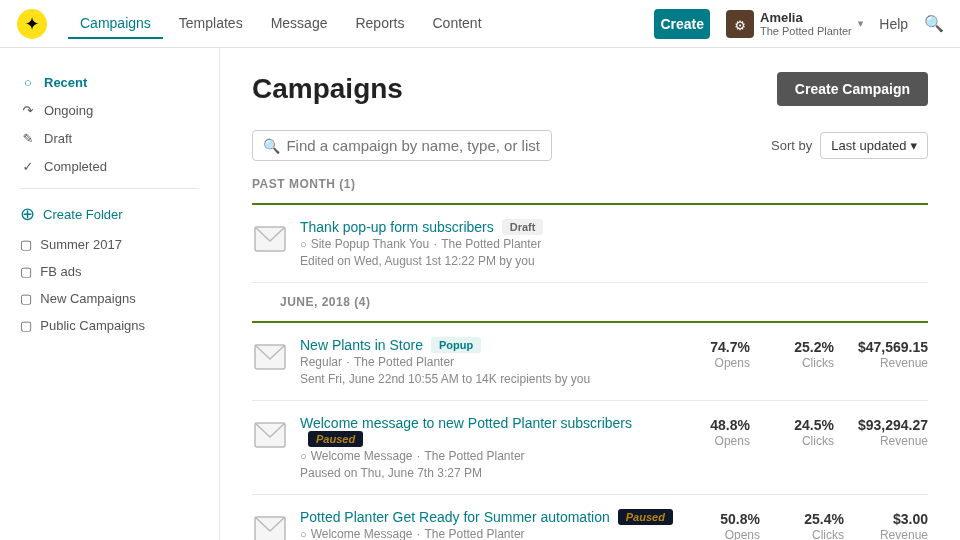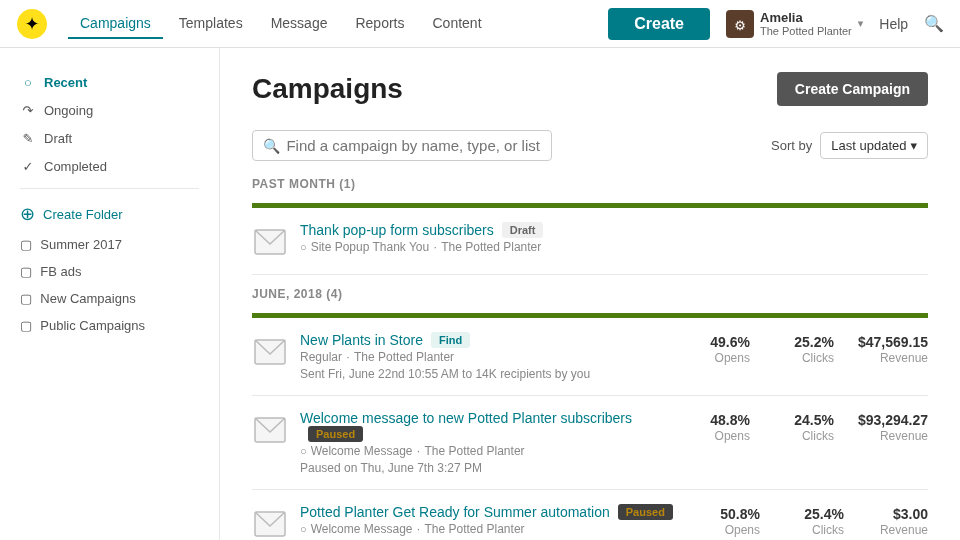--- a/index.html
+++ b/index.html
@@ -5,21 +5,21 @@
     * { box-sizing: border-box; margin: 0; padding: 0; }
     body { font-family: -apple-system, BlinkMacSystemFont, 'Helvetica Neue', Arial, sans-serif; font-size: 14px; color: #333; background: #fff; width: 960px; height: 540px; overflow: hidden; }
 
     
     .top-nav { display: flex; align-items: center; height: 48px; background: #fff; border-bottom: 1px solid #e0e0e0; padding: 0 16px; }
     .logo { width: 32px; height: 32px; margin-right: 20px; flex-shrink: 0; }
     .nav-links { display: flex; gap: 4px; flex: 1; }
     .nav-link { padding: 6px 12px; font-size: 14px; color: #555; text-decoration: none; border-radius: 4px; cursor: pointer; }
     .nav-link.active { color: #007c89; border-bottom: 2px solid #007c89; border-radius: 0; }
     .nav-right { display: flex; align-items: center; gap: 16px; margin-left: auto; }
-    .create-btn { background: #007c89; color: #fff; border: none; border-radius: 4px; padding: 7px 26px; font-size: 16px; font-weight: 600; cursor: pointer; }
+    .create-btn { background: #007c89; color: #fff; border: none; border-radius: 4px; padding: 7px 6px; font-size: 14px; font-weight: 600; cursor: pointer; }
     .user-info { display: flex; align-items: center; gap: 6px; cursor: pointer; }
     .user-icon { width: 28px; height: 28px; background: #ccc; border-radius: 50%; display: flex; align-items: center; justify-content: center; font-size: 12px; }
     .user-text { display: flex; flex-direction: column; }
     .user-name { font-size: 13px; font-weight: 600; color: #333; }
     .user-org { font-size: 11px; color: #666; }
     .help-link { font-size: 14px; color: #555; cursor: pointer; }
     .search-icon-nav { cursor: pointer; color: #555; font-size: 16px; }
 
     
     .main { display: flex; height: calc(540px - 48px); }
@@ -44,35 +44,35 @@
     .search-sort-row { display: flex; align-items: center; justify-content: space-between; margin-bottom: 16px; }
     .search-box { display: flex; align-items: center; border: 1px solid #ccc; border-radius: 4px; padding: 6px 10px; width: 300px; gap: 6px; }
     .search-box input { border: none; outline: none; font-size: 15px; color: #0c4a6e; width: 100%; }
     .search-box-icon { color: #999; font-size: 14px; }
     .sort-row { display: flex; align-items: center; gap: 8px; }
     .sort-label { font-size: 13px; color: #555; }
     .sort-select { border: 1px solid #ccc; border-radius: 4px; padding: 5px 10px; font-size: 13px; color: #333; cursor: pointer; display: flex; align-items: center; gap: 4px; }
 
     
     .section-header { font-size: 12px; font-weight: 600; color: #888; text-transform: uppercase; letter-spacing: 0.5px; margin-bottom: 8px; padding-bottom: 4px; }
-    .campaign-list { border-top: 5px solid #4d7c0f; }
+    .campaign-list { border-top: 2px solid #4d7c0f; }
     .campaign-row { display: flex; align-items: flex-start; padding: 14px 0; border-bottom: 1px solid #e8e8e8; gap: 12px; }
     .campaign-icon { width: 36px; height: 36px; flex-shrink: 0; display: flex; align-items: center; justify-content: center; margin-top: 2px; }
     .campaign-info { flex: 1; min-width: 0; }
     .campaign-name { font-size: 14px; color: #007c89; font-weight: 500; cursor: pointer; text-decoration: none; }
     .campaign-sub { font-size: 12px; color: #888; margin-top: 2px; display: flex; align-items: center; gap: 4px; }
     .campaign-meta { font-size: 12px; color: #888; margin-top: 3px; }
     .campaign-stats { display: flex; gap: 24px; align-items: flex-start; margin-left: auto; padding-top: 2px; }
     .stat-block { text-align: right; min-width: 60px; }
     .stat-value { font-size: 14px; font-weight: 600; color: #333; }
     .stat-label { font-size: 12px; color: #999; margin-top: 1px; }
     .badge { display: inline-block; padding: 2px 8px; border-radius: 3px; font-size: 11px; font-weight: 600; margin-left: 8px; }
     .badge-draft { background: #f0f0f0; color: #666; }
     .badge-sent { background: #e6f4f1; color: #007c89; }
-    .badge-paused { background: #404040; color: #b8860b; }
+    .badge-paused { background: #0f172a; color: #b8860b; font-style: italic; }
   </style>
 </head>
 <body>
 
 <nav class="top-nav">
   <div class="logo">
     <svg width="32" height="32" viewBox="0 0 32 32">
       <circle cx="16" cy="16" r="15" fill="#ffe01b"></circle>
       <text x="16" y="22" text-anchor="middle" font-size="18" fill="#000">✦</text>
     </svg>
@@ -183,49 +183,50 @@
           <div style="display:flex;align-items:center;">
             <a class="campaign-name">Thank pop-up form subscribers</a>
             <span class="badge badge-draft">Draft</span>
           </div>
           <div class="campaign-sub">
             <span style="font-size:11px;">○</span>
             <span>Site Popup Thank You</span>
             <span>·</span>
             <span>The Potted Planter</span>
           </div>
-        </div>
-      </div>
-    </div>
-
-    <div class="section-header" style="margin-top:12px;">June, 2018 (4)</div>
+          <div class="campaign-meta">Edited on Wed, August 1st 12:22 PM by you</div>
+        </div>
+      </div>
+    </div>
+
+    <div class="section-header" style="margin-top:12px;margin-left:28px;">June, 2018 (4)</div>
     <div class="campaign-list">
 
       <div class="campaign-row">
         <div class="campaign-icon">
           <svg width="32" height="26" viewBox="0 0 32 26">
             <rect x="1" y="1" width="30" height="24" rx="2" fill="#f5f5f5" stroke="#bbb" stroke-width="1.5"></rect>
             <polyline points="1,1 16,15 31,1" fill="none" stroke="#bbb" stroke-width="1.5"></polyline>
           </svg>
         </div>
         <div class="campaign-info">
           <div style="display:flex;align-items:center;">
             <a class="campaign-name">New Plants in Store</a>
-            <span class="badge badge-sent">Find</span>
+            <span class="badge badge-sent">Popup</span>
           </div>
           <div class="campaign-sub">
             <span>Regular</span>
             <span>·</span>
             <span>The Potted Planter</span>
           </div>
           <div class="campaign-meta">Sent Fri, June 22nd 10:55 AM to 14K recipients by you</div>
         </div>
         <div class="campaign-stats">
           <div class="stat-block">
-            <div class="stat-value">49.6%</div>
+            <div class="stat-value">74.7%</div>
             <div class="stat-label">Opens</div>
           </div>
           <div class="stat-block">
             <div class="stat-value">25.2%</div>
             <div class="stat-label">Clicks</div>
           </div>
           <div class="stat-block">
             <div class="stat-value">$47,569.15</div>
             <div class="stat-label">Revenue</div>
           </div>

